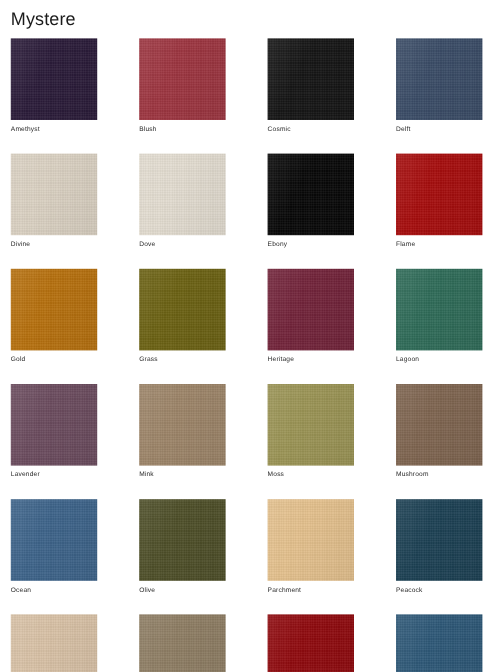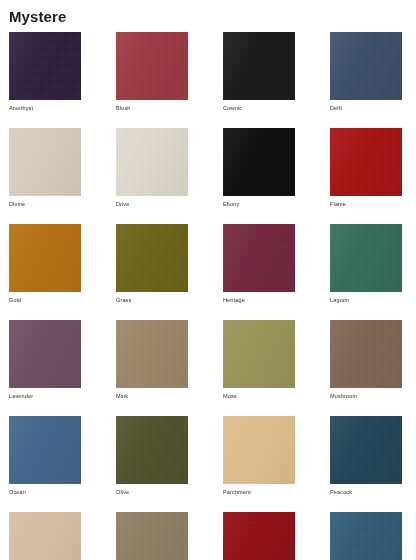--- a/index.html
+++ b/index.html
@@ -17,21 +17,21 @@
     position: relative;
     width: 416px;
     height: 560px;
     background: #ffffff;
     box-sizing: border-box;
   }
   .page-title {
     margin: 0;
     padding: 7px 0 0 9px;
     font-size: 15px;
-    font-weight: 700;
+    font-weight: 400;
     color: #1b1b1b;
     letter-spacing: 0.1px;
     line-height: 20px;
   }
   .swatch-grid {
     display: grid;
     grid-template-columns: repeat(4, 72px);
     column-gap: 35px;
     row-gap: 16px;
     padding: 5px 0 0 9px;

